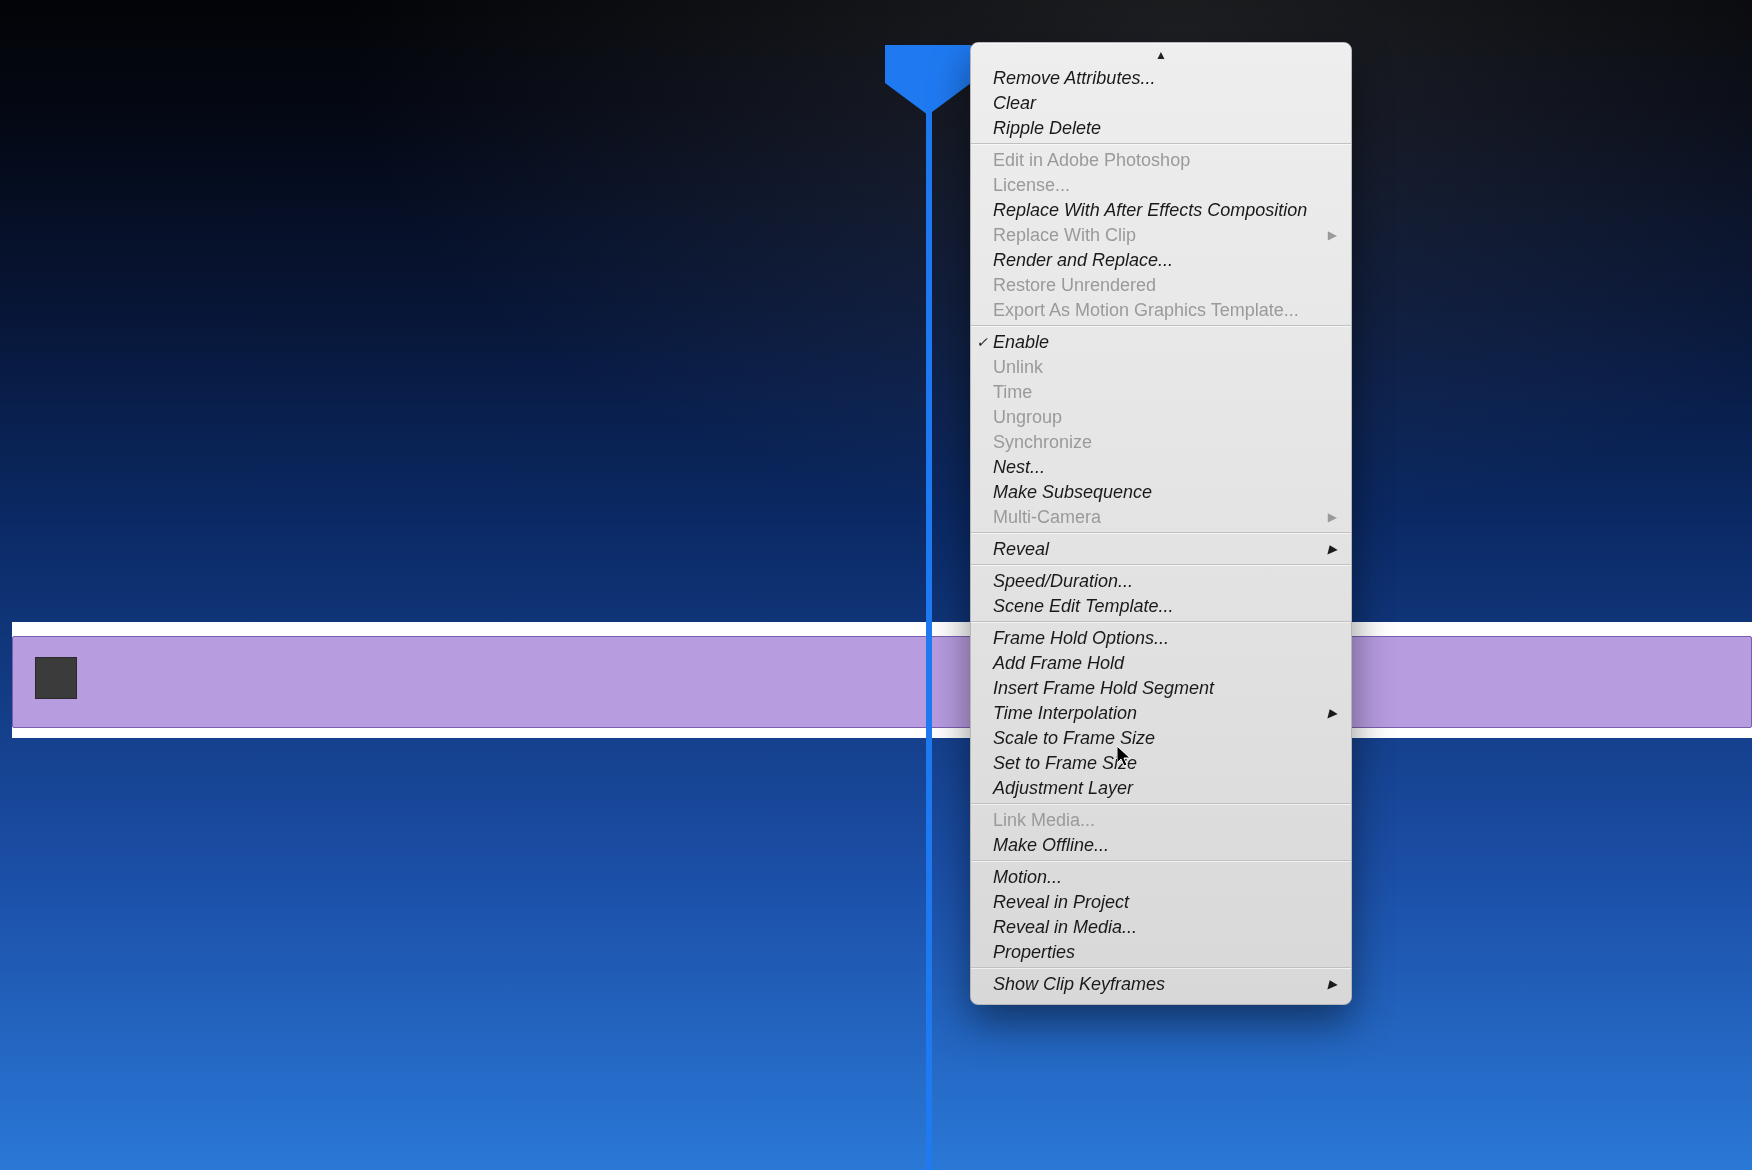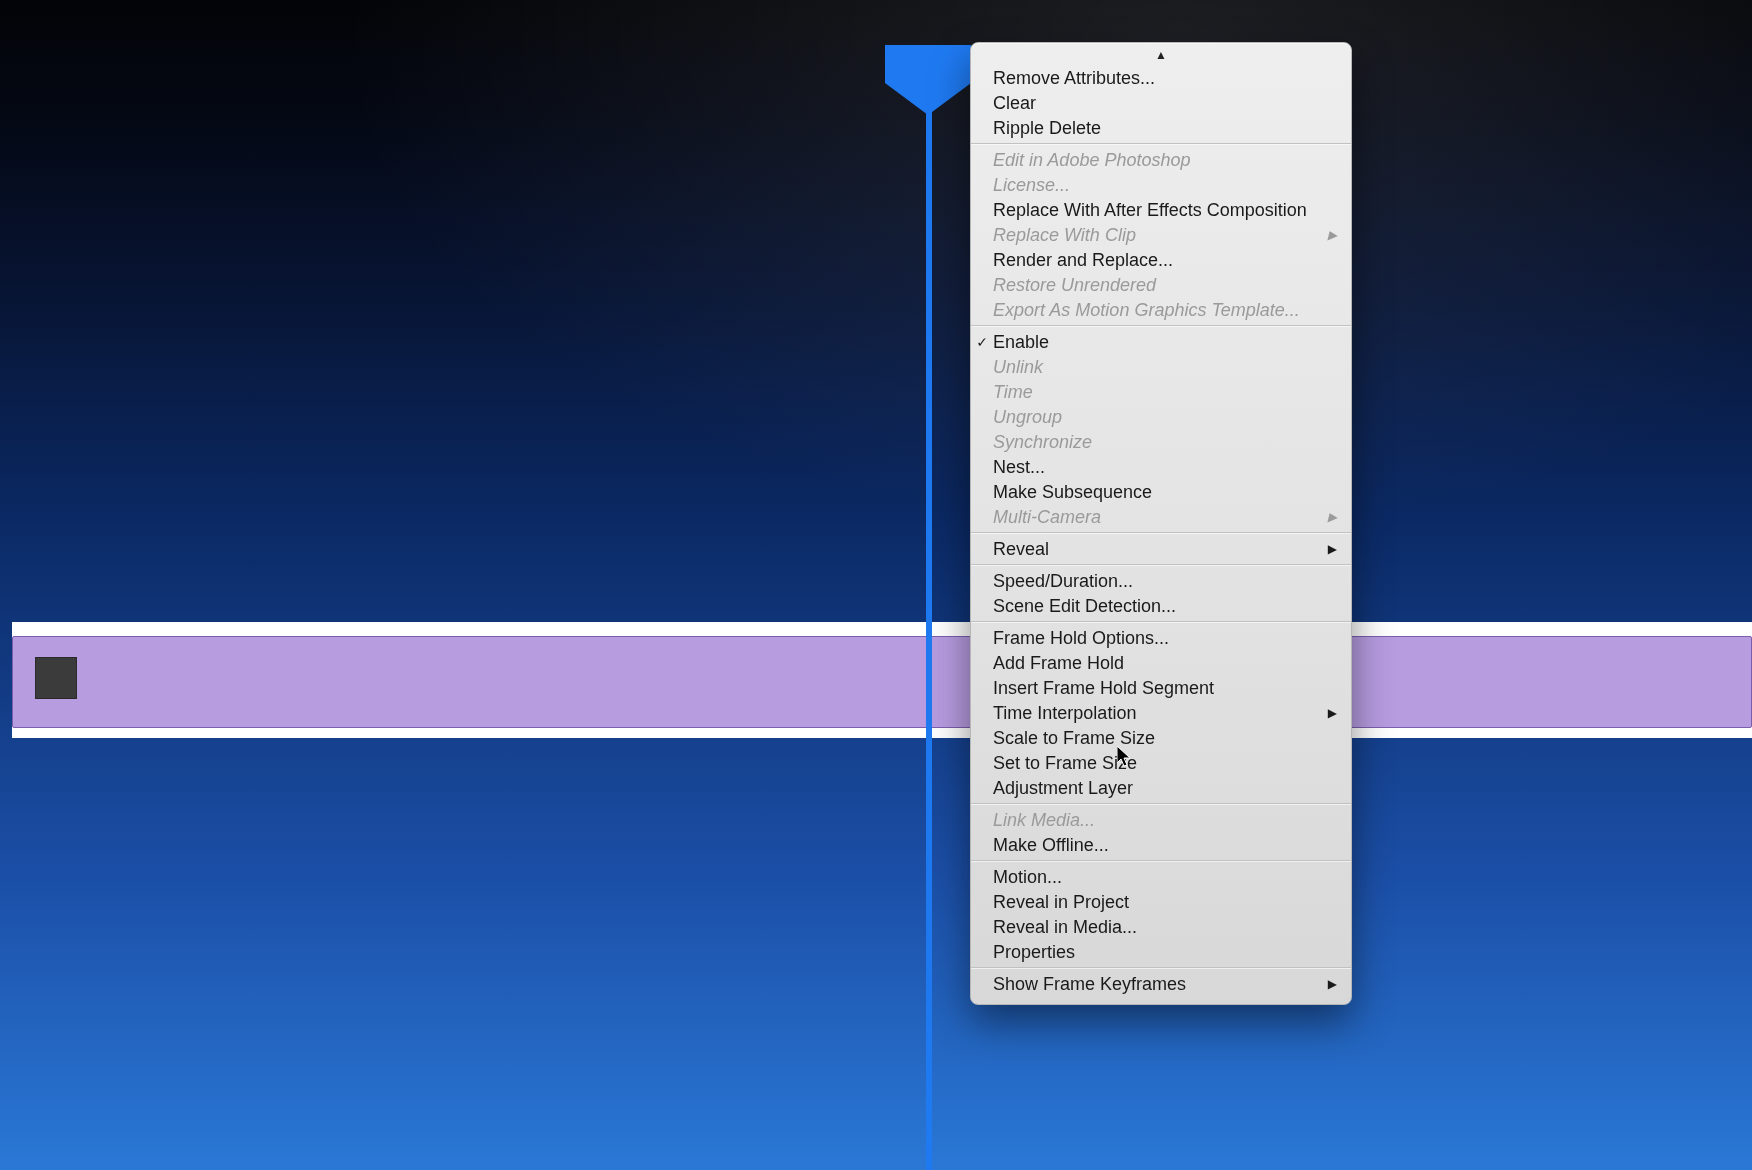--- a/index.html
+++ b/index.html
@@ -111,22 +111,22 @@
   }
   .menu .item {
     position: relative;
     display: flex;
     align-items: center;
     padding: 2.5px 20px 2.5px 22px;
     line-height: 20px;
     white-space: nowrap;
     cursor: default;
   }
-  .menu .item.enabled { color: #1a1a1a; }
-  .menu .item.disabled { color: #9a9a9a; font-style: italic; }
+  .menu .item.enabled { color: #1a1a1a; font-style: italic; }
+  .menu .item.disabled { color: #9a9a9a; }
   .menu .item .check {
     position: absolute;
     left: 4px;
     width: 14px;
     text-align: center;
     font-size: 14px;
   }
   .menu .item .sub {
     margin-left: auto;
     font-size: 12px;
@@ -227,21 +227,21 @@
     <div class="sep"></div>
     <div class="item enabled">
       <span>Reveal</span>
       <span class="sub">▶</span>
     </div>
     <div class="sep"></div>
     <div class="item enabled">
       <span>Speed/Duration...</span>
     </div>
     <div class="item enabled">
-      <span>Scene Edit Detection...</span>
+      <span>Scene Edit Template...</span>
     </div>
     <div class="sep"></div>
     <div class="item enabled">
       <span>Frame Hold Options...</span>
     </div>
     <div class="item enabled">
       <span>Add Frame Hold</span>
     </div>
     <div class="item enabled">
       <span>Insert Frame Hold Segment</span>
@@ -274,21 +274,21 @@
       <span>Reveal in Project</span>
     </div>
     <div class="item enabled">
       <span>Reveal in Media...</span>
     </div>
     <div class="item enabled">
       <span>Properties</span>
     </div>
     <div class="sep"></div>
     <div class="item enabled">
-      <span>Show Frame Keyframes</span>
+      <span>Show Clip Keyframes</span>
       <span class="sub">▶</span>
     </div>
   </div>
 
 <div class="cursor">
   <svg viewBox="0 0 16 22" width="16" height="22">
     <path d="M0 0 L0 17 L4 13 L7 20 L10 19 L7 12 L13 12 Z" fill="#000" stroke="#fff" stroke-width="1"></path>
   </svg>
 </div>
 

